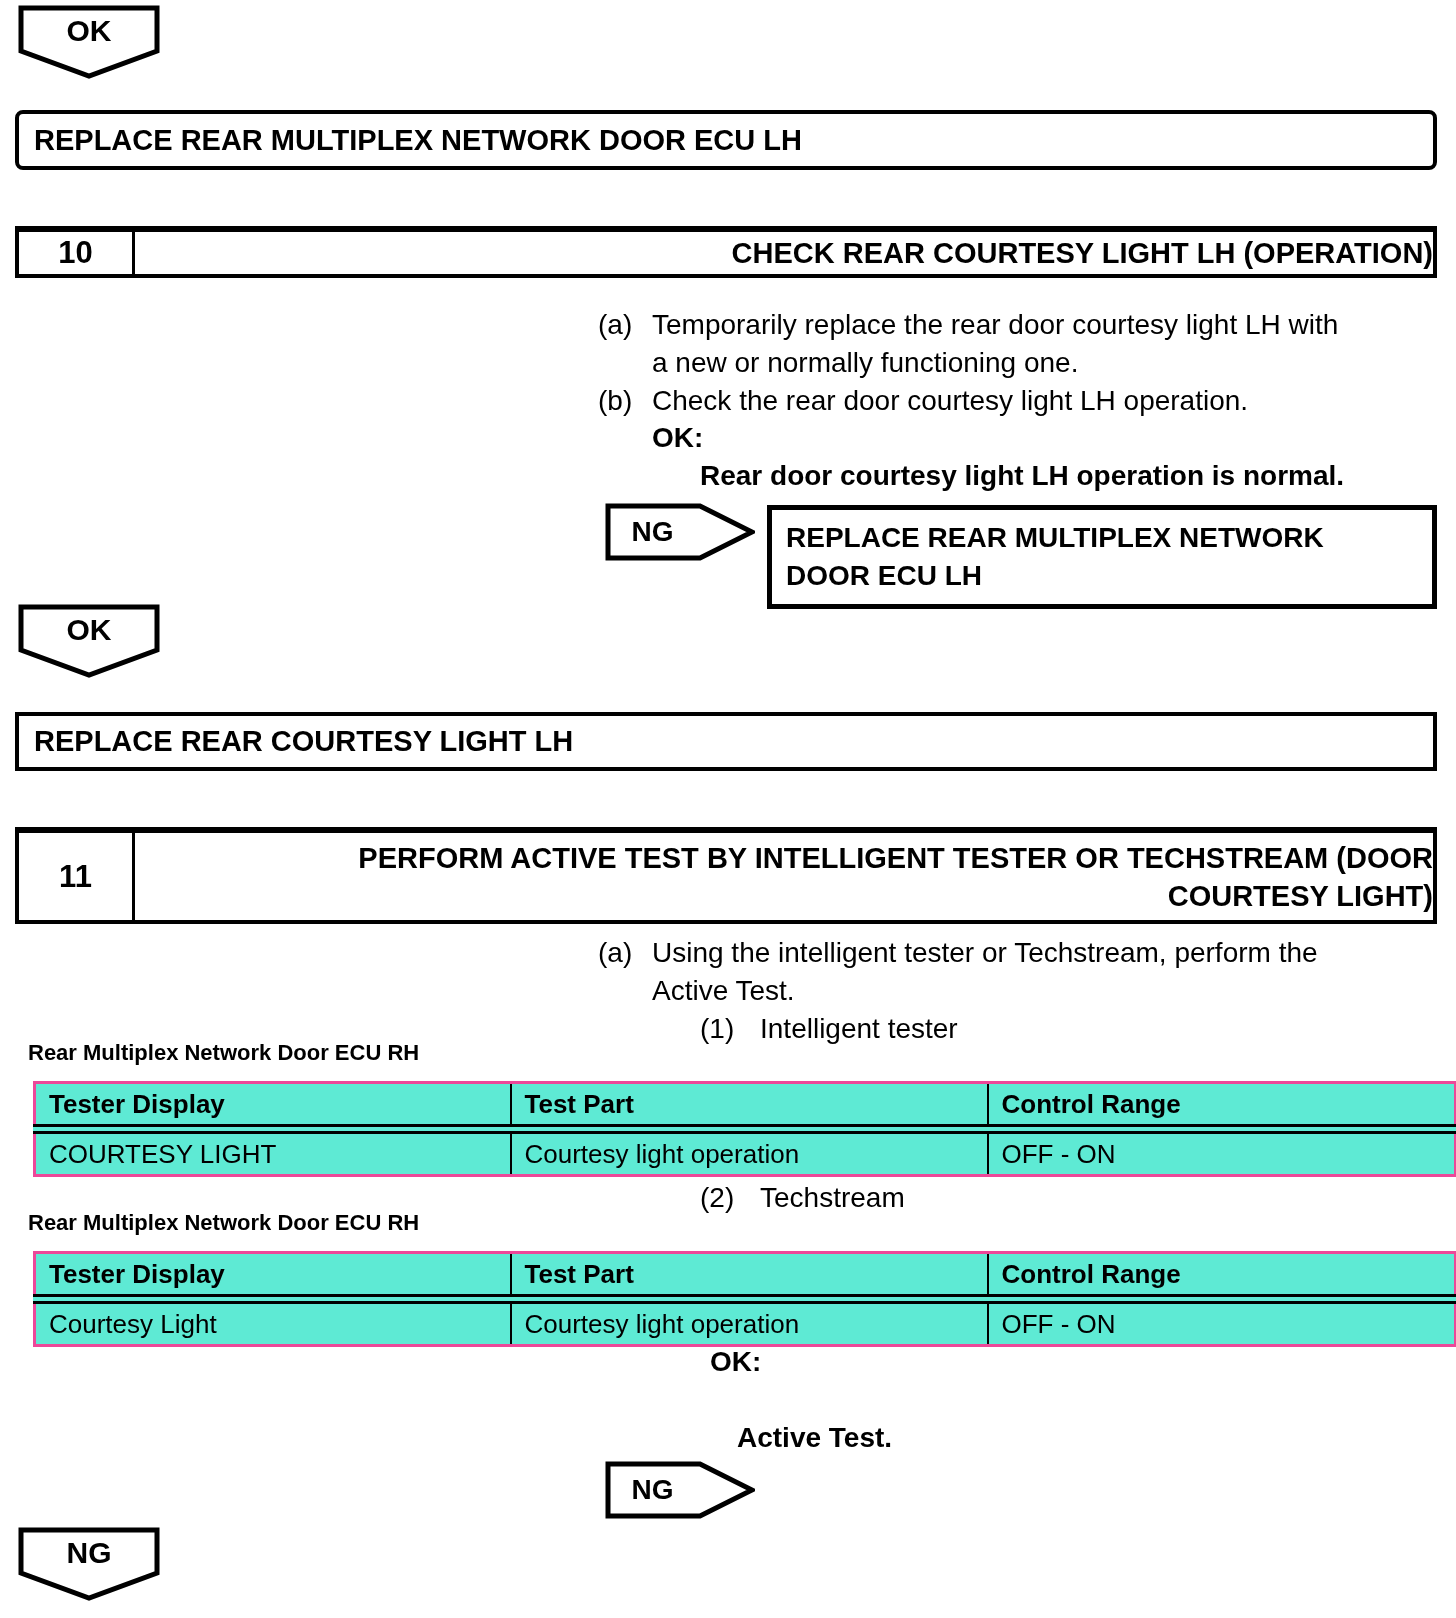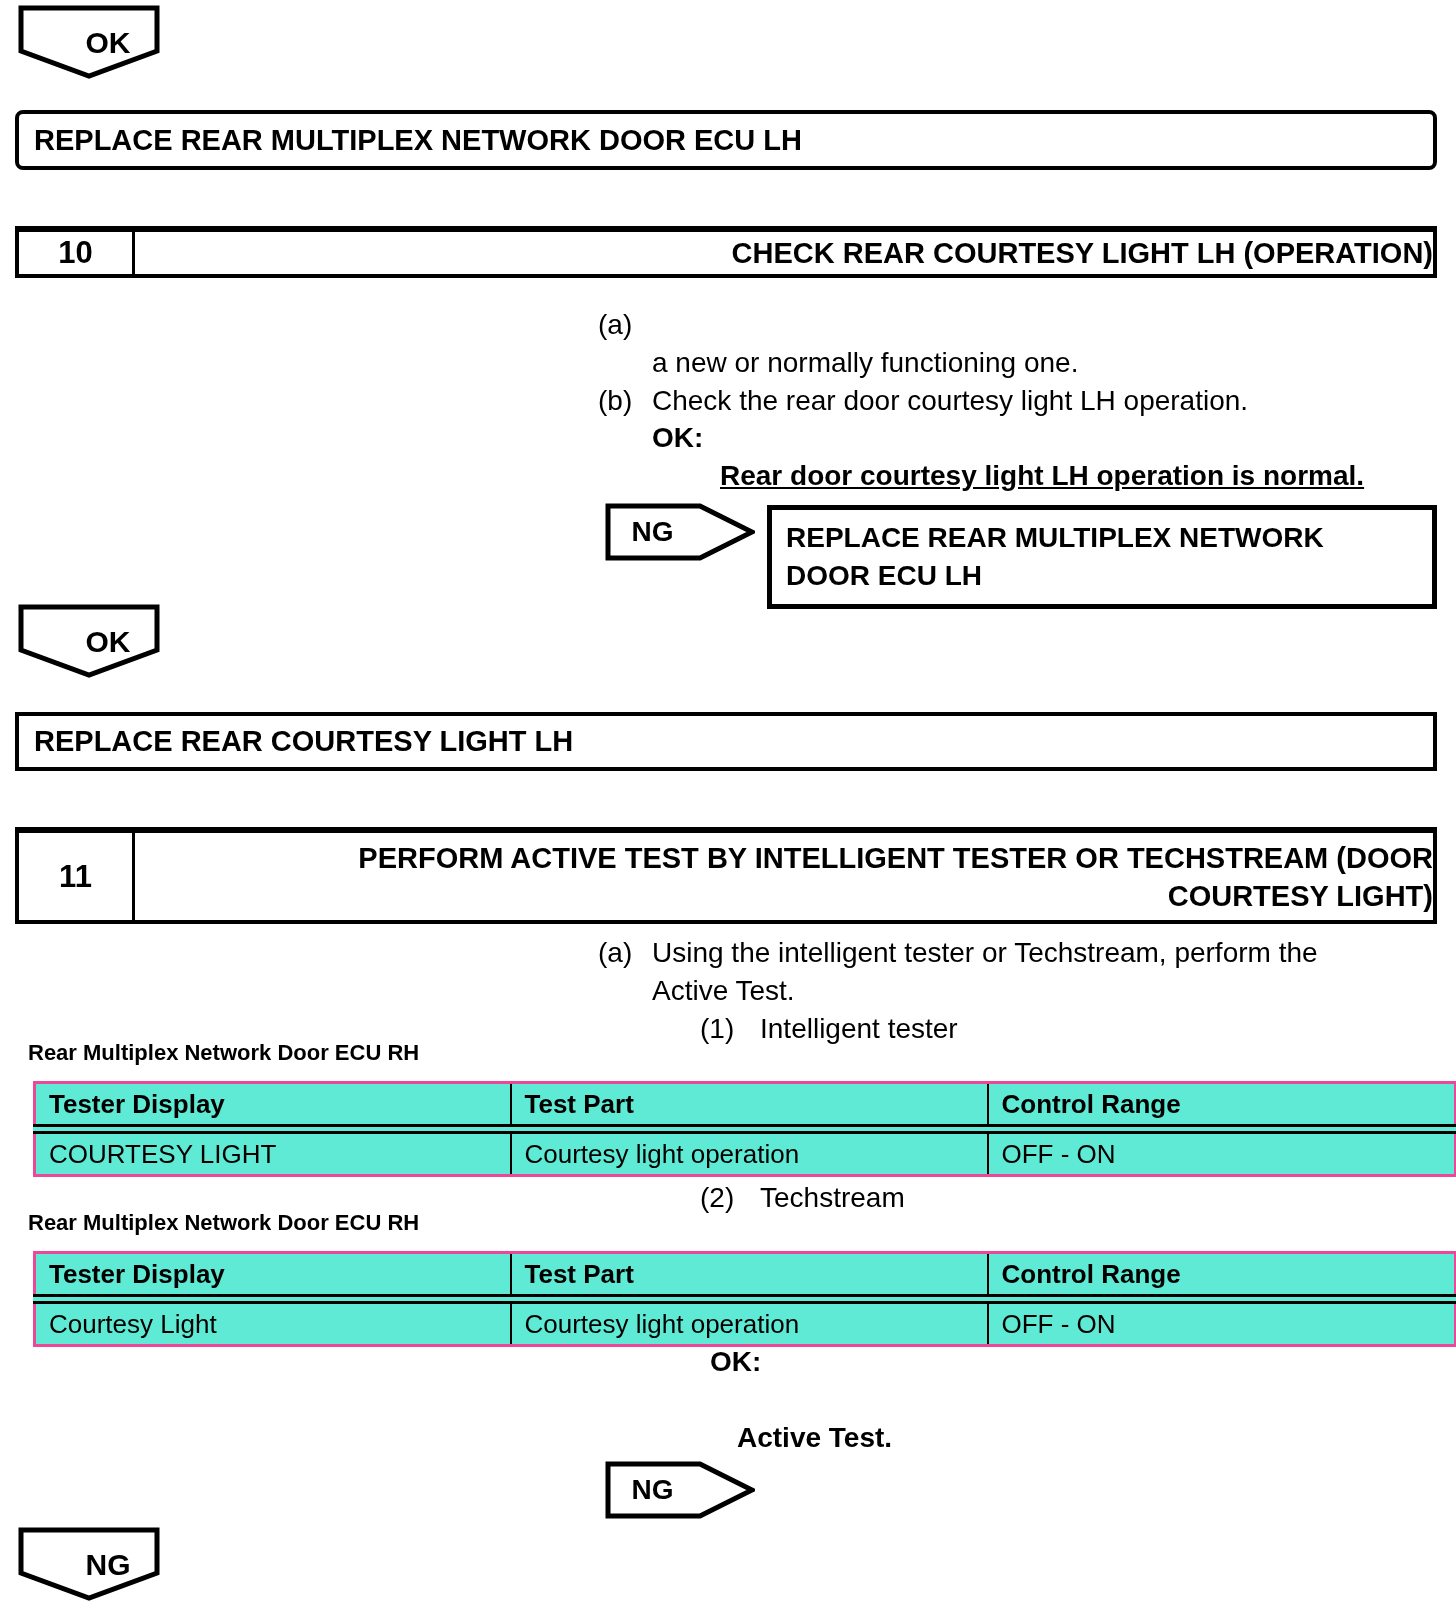--- a/index.html
+++ b/index.html
@@ -6,23 +6,23 @@
   #page{
     position:relative;width:1456px;height:1618px;background:#fff;color:#000;
     font-family:"Liberation Sans",sans-serif;overflow:hidden;
   }
   .nowrap{white-space:nowrap;}
   .b{font-weight:bold;}
   
   .pentagon{position:absolute;width:142px;height:74px;}
   .pentagon svg{display:block;}
   .pentagon .plabel{
-    position:absolute;left:0;top:16px;width:142px;height:44px;
+    position:absolute;left:0;top:4px;width:142px;height:44px;
     display:flex;align-items:center;justify-content:center;
-    font-weight:bold;font-size:30px;margin-left:19px;
+    font-weight:bold;font-size:30px;
   }
   
   .action-box{
     position:absolute;left:15px;width:1422px;box-sizing:border-box;
     border:4px solid #000;display:flex;align-items:center;
     font-weight:bold;font-size:29px;padding-left:15px;background:#fff;
   }
   
   .step-box{
     position:absolute;left:15px;width:1422px;box-sizing:border-box;
@@ -83,25 +83,26 @@
   </div>
 
   <div class="step-box" style="top:226px;height:52px;">
     <div class="step-num">10</div>
     <div class="step-title">
       <span class="nowrap">CHECK REAR COURTESY LIGHT LH (OPERATION)</span>
     </div>
   </div>
 
   <span class="tline" style="left:598px;top:308px;">(a)</span>
+  <span class="tline" style="left:652px;top:308px;">Temporarily replace the rear door courtesy light LH with</span>
   <span class="tline" style="left:652px;top:346px;">a new or normally functioning one.</span>
   <span class="tline" style="left:598px;top:384px;">(b)</span>
   <span class="tline" style="left:652px;top:384px;">Check the rear door courtesy light LH operation.</span>
   <span class="tline b" style="left:652px;top:421px;">OK:</span>
-  <span class="tline b" style="left:720px;top:459px;text-decoration:underline;">Rear door courtesy light LH operation is normal.</span>
+  <span class="tline b" style="left:700px;top:459px;">Rear door courtesy light LH operation is normal.</span>
 
   <div class="ng-arrow" style="left:605px;top:503px;">
     <svg width="150" height="58" viewBox="0 0 150 58">
       <polygon points="3,3 95,3 147,29 95,55 3,55" fill="#ffffff" stroke="#000000" stroke-width="5"></polygon>
     </svg>
     <span class="alabel">NG</span>
   </div>
   <div class="ng-box" style="left:767px;top:505px;width:670px;height:104px;padding-left:14px;">
     <span class="nowrap">REPLACE REAR MULTIPLEX NETWORK</span>
     <span class="nowrap">DOOR ECU LH</span>

